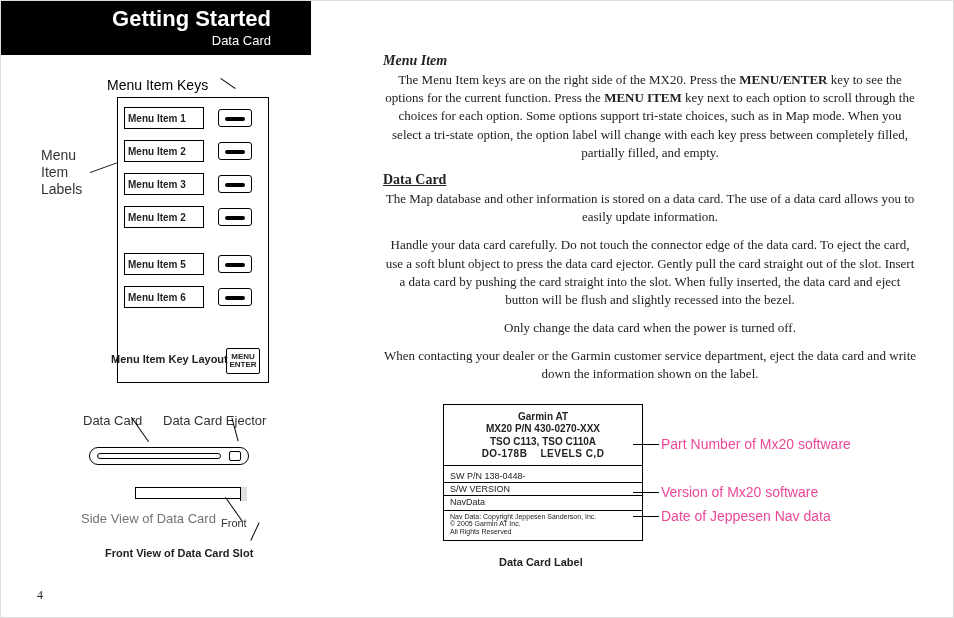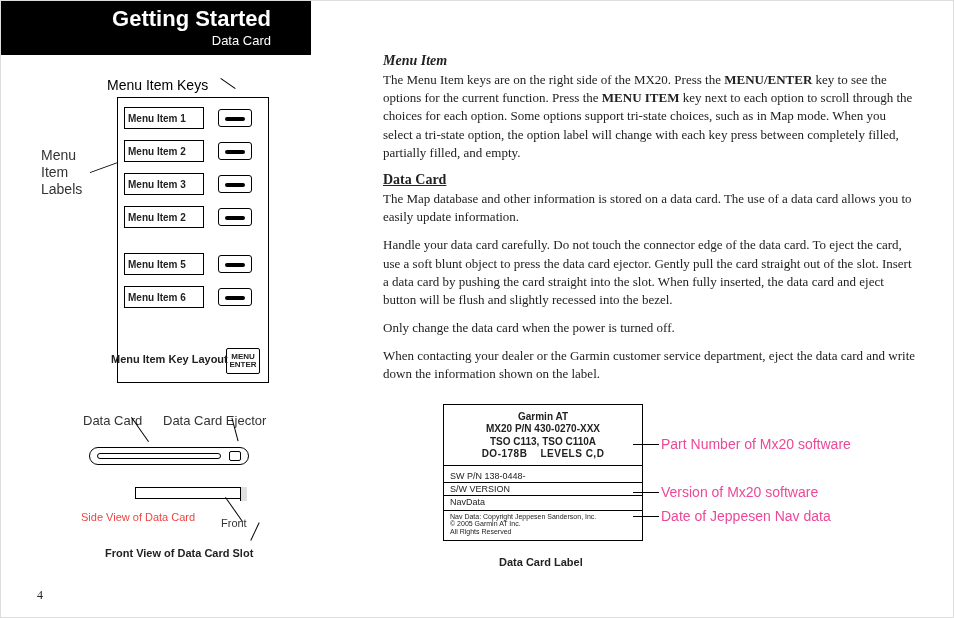--- a/index.html
+++ b/index.html
@@ -203,21 +203,21 @@
   .fig2-sidecard::after {
     content: "";
     position: absolute;
     right: -1px;
     top: -1px;
     width: 6px;
     height: 14px;
     background: #e0e0e0;
     border-left: 1px solid #000;
   }
-  .fig2-lbl3 { position: absolute; top: 98px; left: 80px; font-size: 11px; color:#ef4444;text-align:right;}
+  .fig2-lbl3 { position: absolute; top: 98px; left: 80px; font-size: 13px; color:#737373;text-align:right;}
   .fig2-lbl4 { position: absolute; top: 104px; left: 220px; font-size: 11px; color:#333;}
   .fig2-caption { position: absolute; top: 134px; left: 104px; font-weight: bold; font-size: 11px; }
   .fig2-lineA { position:absolute; top:16px; left:124px; width:30px; height:1px; background:#000; transform: rotate(55deg);}
   .fig2-lineB { position:absolute; top:16px; left:222px; width:24px; height:1px; background:#000; transform: rotate(75deg);}
   .fig2-lineC { position:absolute; top:96px; left:218px; width:30px; height:1px; background:#000; transform: rotate(55deg);}
   .fig2-lineD { position:absolute; top:118px; left:244px; width:20px; height:1px; background:#000; transform: rotate(-65deg);}
 
   .page-num {
     position: absolute;
     bottom: 14px;
@@ -240,20 +240,21 @@
     margin-bottom: 2px;
   }
   .sect-head.underline {
     text-decoration: underline;
     font-style: normal;
   }
   .body-p {
     font-size: 13px;
     line-height: 1.4;
     margin-bottom: 10px;
+    text-align: center;
   }
   .body-p .b { font-weight: bold; }
 
   
   .fig3 {
     position: relative;
     margin-top: 20px;
     height: 180px;
     font-family: Arial, sans-serif;
   }

